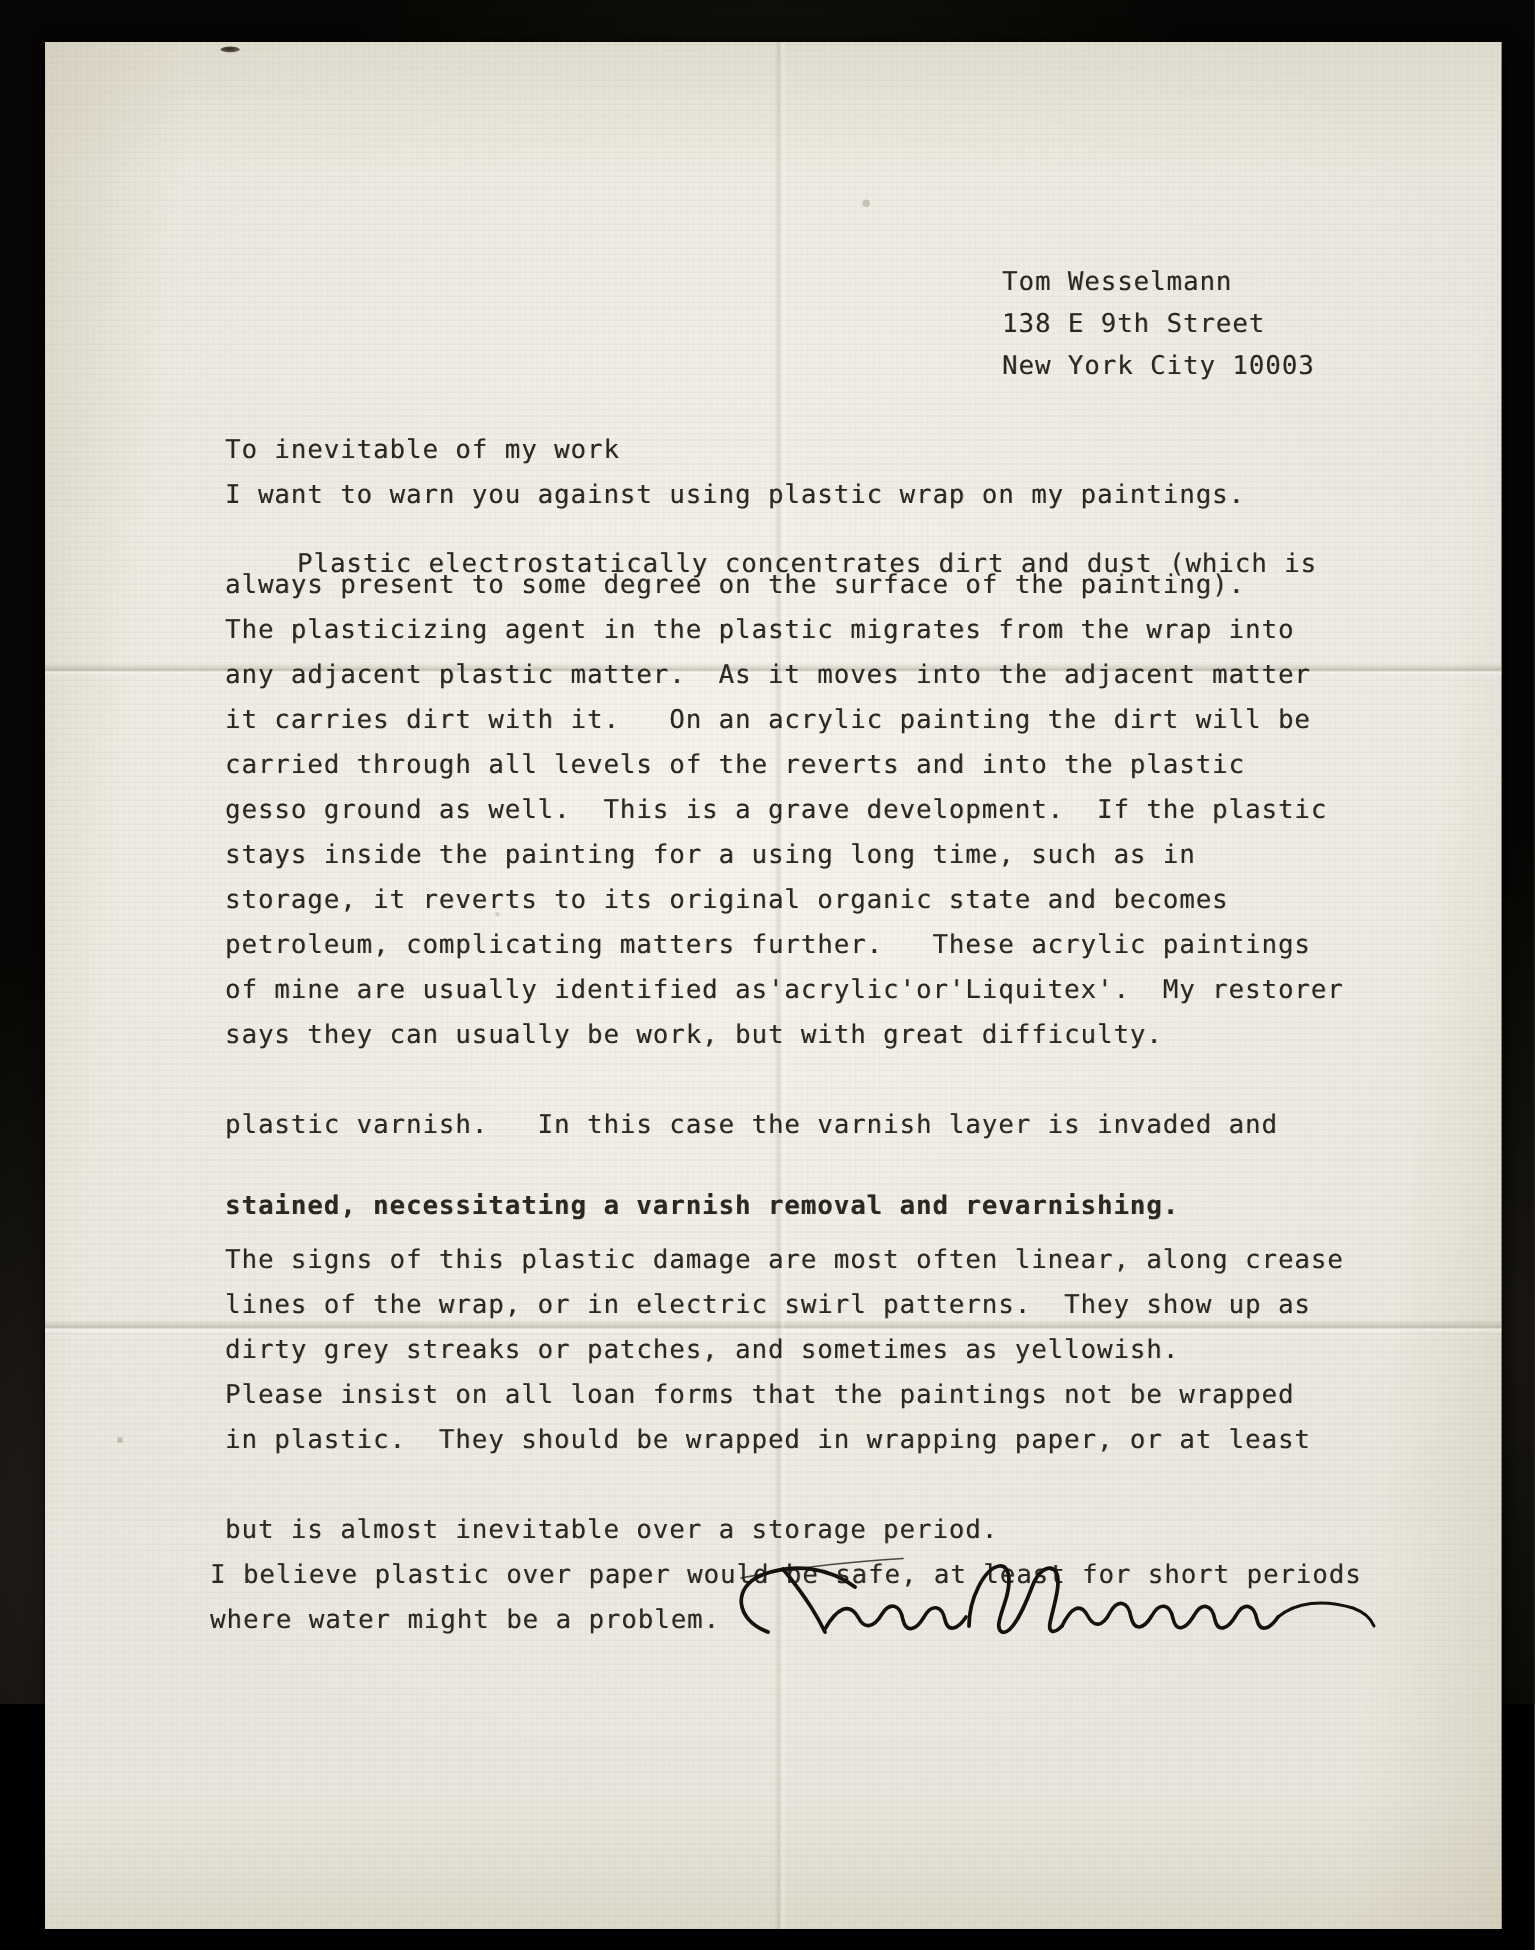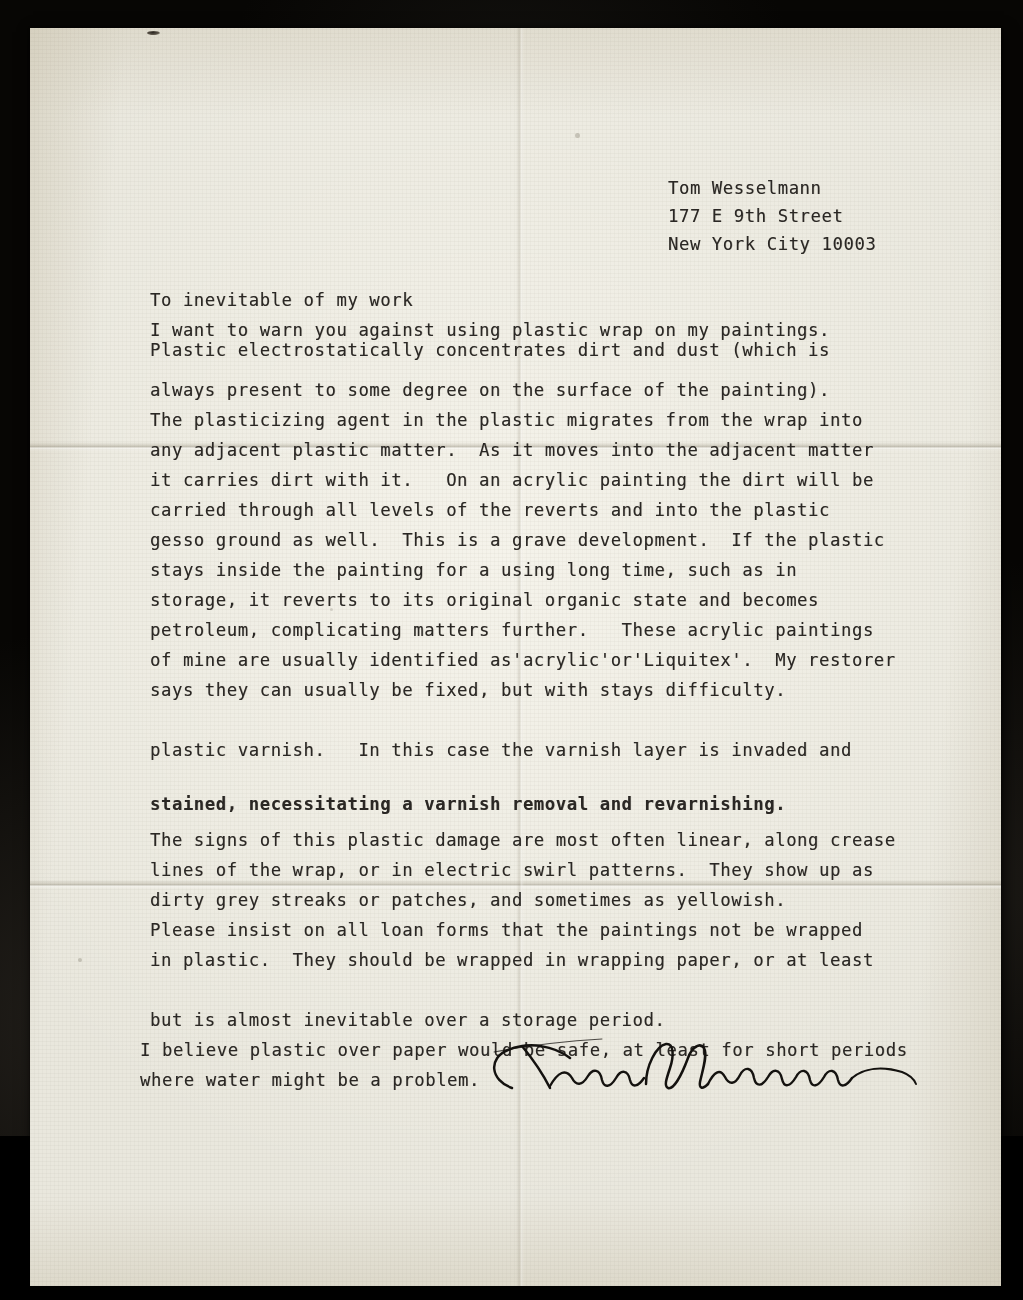--- a/index.html
+++ b/index.html
@@ -172,38 +172,38 @@
     <div class="crease-v" id="crease-v-a"></div>
 
     <div id="top-speck"></div>
     <div class="speck" style="left:545px; top:105px; width:5px; height:5px;"></div>
     <div class="speck" style="left:48px; top:930px; width:4px; height:4px;"></div>
     <div class="speck" style="left:300px; top:580px; width:3px; height:3px; background:rgba(110,102,86,0.22);"></div>
 
     <div id="typed">
 
       <div class="tline addr" style="top:150px;">Tom Wesselmann</div>
-      <div class="tline addr" style="top:178px;">177 E 9th Street</div>
+      <div class="tline addr" style="top:178px;">138 E 9th Street</div>
       <div class="tline addr" style="top:206px;">New York City 10003</div>
 
       <div class="tline body-line" style="top:262px;">To inevitable of my work</div>
 
       <div class="tline body-line" style="top:292px;">I want to warn you against using plastic wrap on my paintings.</div>
-      <div class="tline body-line" style="top:312px;">Plastic electrostatically concentrates dirt and dust (which is</div>
+      <div class="tline body-line" style="top:338px;margin-left:48px;">Plastic electrostatically concentrates dirt and dust (which is</div>
       <div class="tline body-line" style="top:352px;">always present to some degree on the surface of the painting).</div>
       <div class="tline body-line" style="top:382px;">The plasticizing agent in the plastic migrates from the wrap into</div>
       <div class="tline body-line" style="top:412px;">any adjacent plastic matter.  As it moves into the adjacent matter</div>
       <div class="tline body-line" style="top:442px;">it carries dirt with it.   On an acrylic painting the dirt will be</div>
       <div class="tline body-line" style="top:472px;">carried through all levels of the reverts and into the plastic</div>
       <div class="tline body-line" style="top:502px;">gesso ground as well.  This is a grave development.  If the plastic</div>
       <div class="tline body-line" style="top:532px;">stays inside the painting for a using long time, such as in</div>
       <div class="tline body-line" style="top:562px;">storage, it reverts to its original organic state and becomes</div>
       <div class="tline body-line" style="top:592px;">petroleum, complicating matters further.   These acrylic paintings</div>
       <div class="tline body-line" style="top:622px;">of mine are usually identified as'acrylic'or'Liquitex'.  My restorer</div>
-      <div class="tline body-line" style="top:652px;">says they can usually be fixed, but with stays difficulty.</div>
+      <div class="tline body-line" style="top:652px;">says they can usually be work, but with great difficulty.</div>
       <div class="tline body-line" style="top:712px;">plastic varnish.   In this case the varnish layer is invaded and</div>
       <div class="tline body-line" style="top:766px;font-weight:bold;">stained, necessitating a varnish removal and revarnishing.</div>
 
       <div class="tline body-line" style="top:802px;">The signs of this plastic damage are most often linear, along crease</div>
       <div class="tline body-line" style="top:832px;">lines of the wrap, or in electric swirl patterns.  They show up as</div>
       <div class="tline body-line" style="top:862px;">dirty grey streaks or patches, and sometimes as yellowish.</div>
       <div class="tline body-line" style="top:892px;">Please insist on all loan forms that the paintings not be wrapped</div>
       <div class="tline body-line" style="top:922px;">in plastic.  They should be wrapped in wrapping paper, or at least</div>
       <div class="tline body-line" style="top:982px;">but is almost inevitable over a storage period.</div>
 

